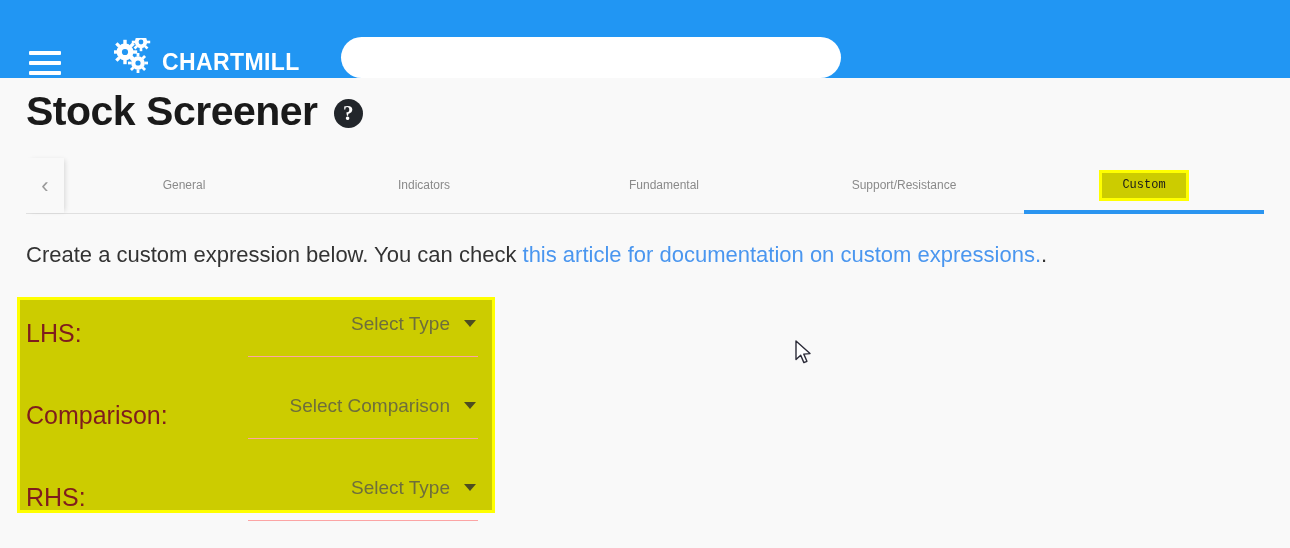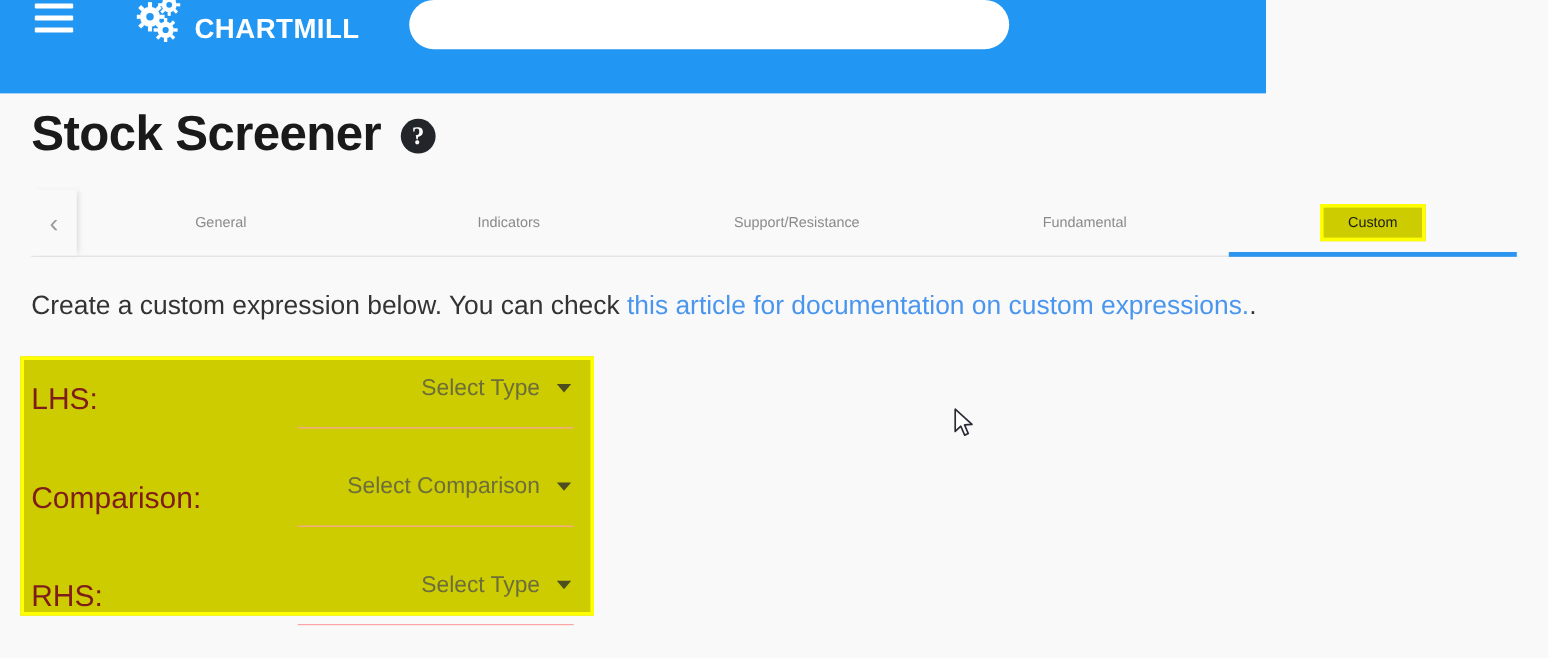--- a/index.html
+++ b/index.html
@@ -13,25 +13,25 @@
     height: 548px;
     overflow: hidden;
     background: #f9f9f9;
     font-family: "Liberation Sans", sans-serif;
     -webkit-font-smoothing: antialiased;
   }
 
   
   .header {
     position: relative;
-    width: 1055px;
+    width: 1290px;
     height: 78px;
     background: #2196f3;
     display: flex;
-    align-items: flex-start;
+    align-items: flex-end;
     padding: 0 0 0 26px;
   }
   .hamburger {
     width: 38px;
     height: 30px;
     display: flex;
     flex-direction: column;
     justify-content: center;
     gap: 6px;
     cursor: pointer;
@@ -179,20 +179,21 @@
   .tab .tab-label {
     display: inline-block;
     padding: 6px 14px;
     line-height: 1.2;
   }
   .tab.highlighted .tab-label {
     background: #cccc00;
     border: 3px solid #ffff00;
     color: #1a1a1a;
     padding: 5px 20px;
+    font-family: Liberation Mono, monospace;
   }
 
   
   .desc {
     margin-top: 27px;
     font-size: 22px;
     color: #333333;
     line-height: 1.3;
   }
   .desc a {
@@ -355,25 +356,25 @@
       <div class="tab">
         <span class="tab-label">General</span>
       </div>
 
 
       <div class="tab">
         <span class="tab-label">Indicators</span>
       </div>
 
       <div class="tab">
+        <span class="tab-label">Fundamental</span>
+      </div>
+
+      <div class="tab">
         <span class="tab-label">Support/Resistance</span>
-      </div>
-
-      <div class="tab">
-        <span class="tab-label">Fundamental</span>
       </div>
 
       <div class="tab active highlighted">
         <span class="tab-label">Custom</span>
       </div>
 
     </div>
   </div>
 
   <div class="desc">

